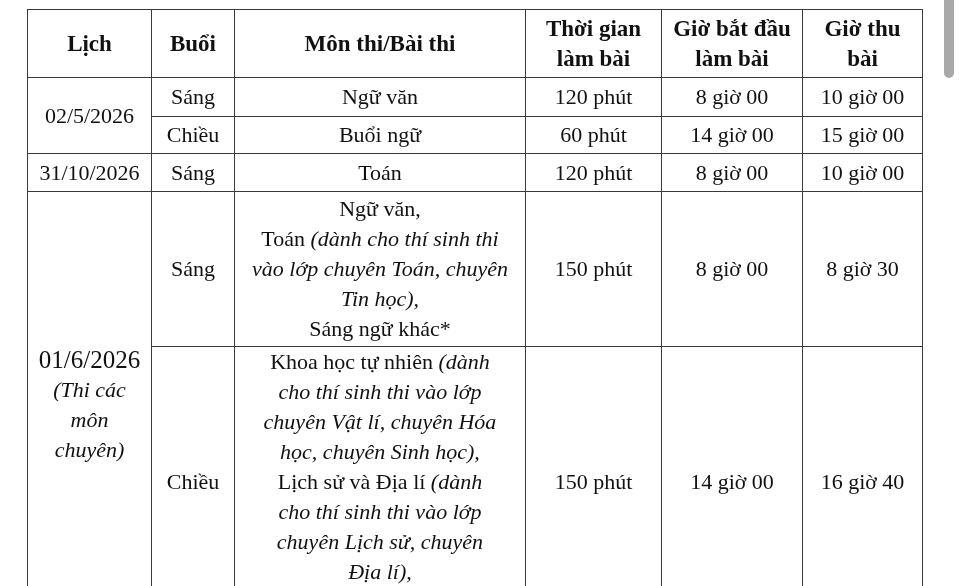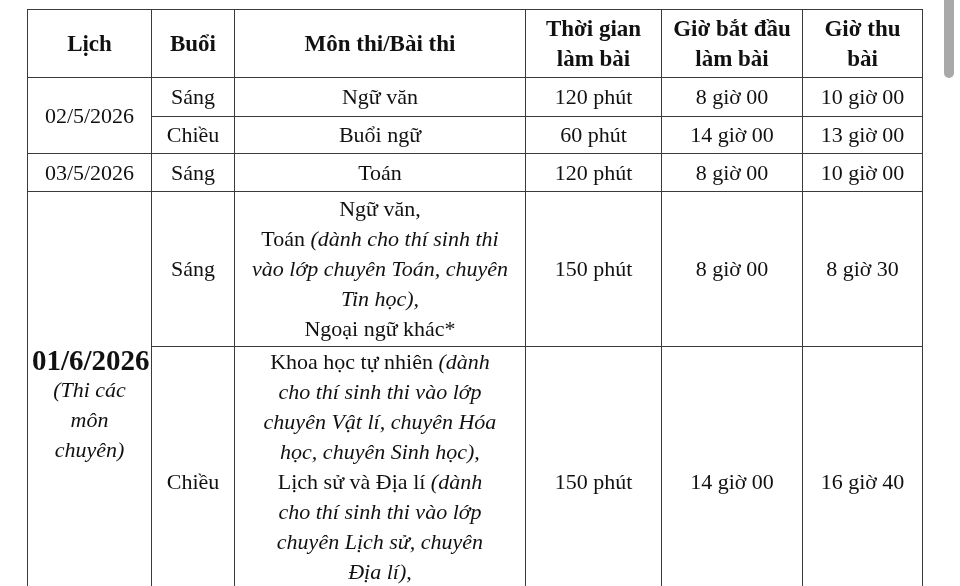--- a/index.html
+++ b/index.html
@@ -10,21 +10,21 @@
     border-collapse: collapse; table-layout: fixed;
     width: 896px;
   }
   table.schedule td, table.schedule th {
     border: 1.5px solid #3a3a3a; text-align: center; vertical-align: middle;
     padding: 0 4px; font-size: 22px; line-height: 30px; font-weight: normal;
   }
   table.schedule th { font-weight: bold; font-size: 23px; line-height: 30px; }
   .c-date { width: 124px; } .c-sess { width: 83px; } .c-subj { width: 291px; }
   .c-dur { width: 136px; } .c-start { width: 141px; } .c-end { width: 120px; }
-  .date-bold { font-weight: bold; font-size: 29px; }
+  .date-bold { font-weight: normal; font-size: 25px; }
   .note { font-style: italic; }
   .subj-line { display: block; }
   .it { font-style: italic; }
   .scrollbar { position: absolute; left: 944px; top: 0; width: 10px; height: 78px;
                background: #a9a9a9; border-radius: 0 0 5px 5px; }
 </style>
 </head>
 <body>
 
 <table class="schedule">
@@ -52,42 +52,42 @@
     <td>Ngữ văn</td>
     <td>120 phút</td>
     <td>8 giờ 00</td>
     <td>10 giờ 00</td>
   </tr>
   <tr style="height:37px">
     <td>Chiều</td>
     <td>Buổi ngữ</td>
     <td>60 phút</td>
     <td>14 giờ 00</td>
-    <td>13 giờ 00</td>
+    <td>15 giờ 00</td>
   </tr>
 
   <tr style="height:38px">
-    <td class="date-bold">03/5/2026</td>
+    <td class="date-bold">31/10/2026</td>
     <td>Sáng</td>
     <td>Toán</td>
     <td>120 phút</td>
     <td>8 giờ 00</td>
     <td>10 giờ 00</td>
   </tr>
 
   <tr style="height:155px">
     <td rowspan="2" style="vertical-align:middle">
       <span class="date-bold" style="display:block">01/6/2026</span>
       <span class="note" style="display:block;padding:0 8px">(Thi các môn chuyên)</span>
     </td>
     <td>Sáng</td>
     <td style="padding:0 14px">
       <span class="subj-line">Ngữ văn,</span>
       <span>Toán </span><span class="it">(dành cho thí sinh thi vào lớp chuyên Toán, chuyên Tin học),</span>
-      <span class="subj-line">Ngoại ngữ khác*</span>
+      <span class="subj-line">Sáng ngữ khác*</span>
     </td>
     <td>150 phút</td>
     <td>8 giờ 00</td>
     <td>8 giờ 30</td>
   </tr>
   <tr style="height:234px">
     <td>Chiều</td>
     <td style="padding:0 25px">
       <span>Khoa học tự nhiên </span><span class="it">(dành cho thí sinh thi vào lớp chuyên Vật lí, chuyên Hóa học, chuyên Sinh học),</span>
       <span>Lịch sử và Địa lí </span><span class="it">(dành cho thí sinh thi vào lớp chuyên Lịch sử, chuyên Địa lí),</span>

